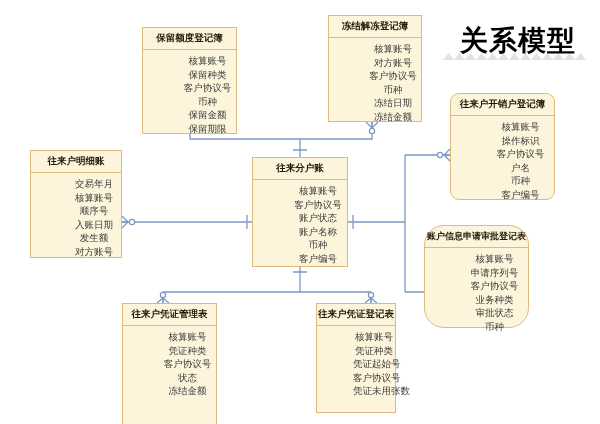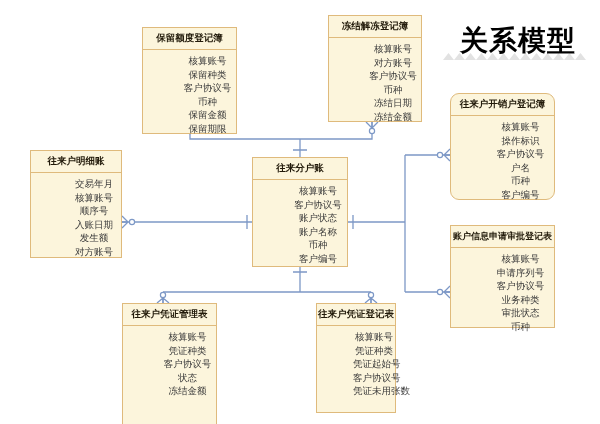--- a/index.html
+++ b/index.html
@@ -115,21 +115,21 @@
     <div class="entity-fields">
       <div class="field">核算账号</div>
       <div class="field">客户协议号</div>
       <div class="field">账户状态</div>
       <div class="field">账户名称</div>
       <div class="field">币种</div>
       <div class="field">客户编号</div>
     </div>
   </div>
 
-  <div class="entity hdr-sm" style="left:450px;top:225px;width:105px;height:103px;">
+  <div class="entity hdr-sm" style="left:424px;top:225px;width:105px;height:103px;border-radius:20px;">
     <div class="entity-header">账户信息申请审批登记表</div>
     <div class="entity-fields">
       <div class="field">核算账号</div>
       <div class="field">申请序列号</div>
       <div class="field">客户协议号</div>
       <div class="field">业务种类</div>
       <div class="field">审批状态</div>
       <div class="field">币种</div>
     </div>
   </div>

